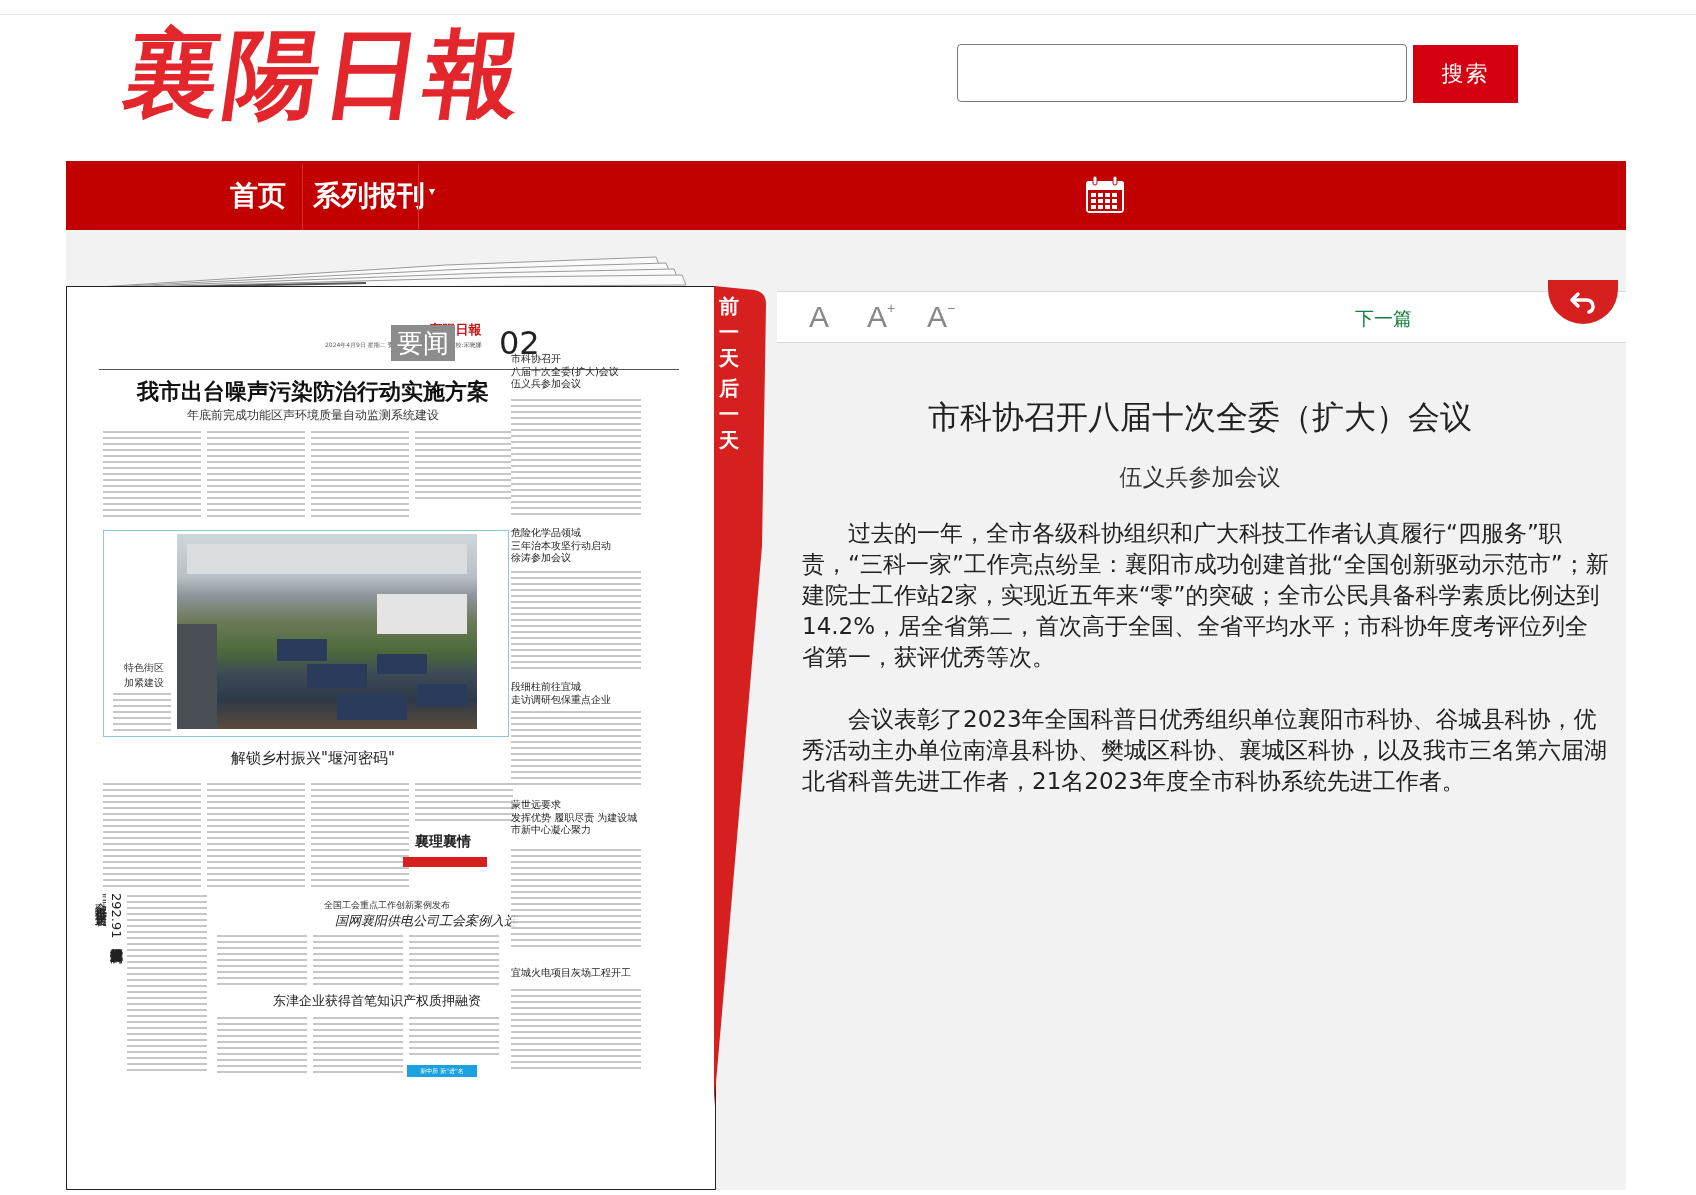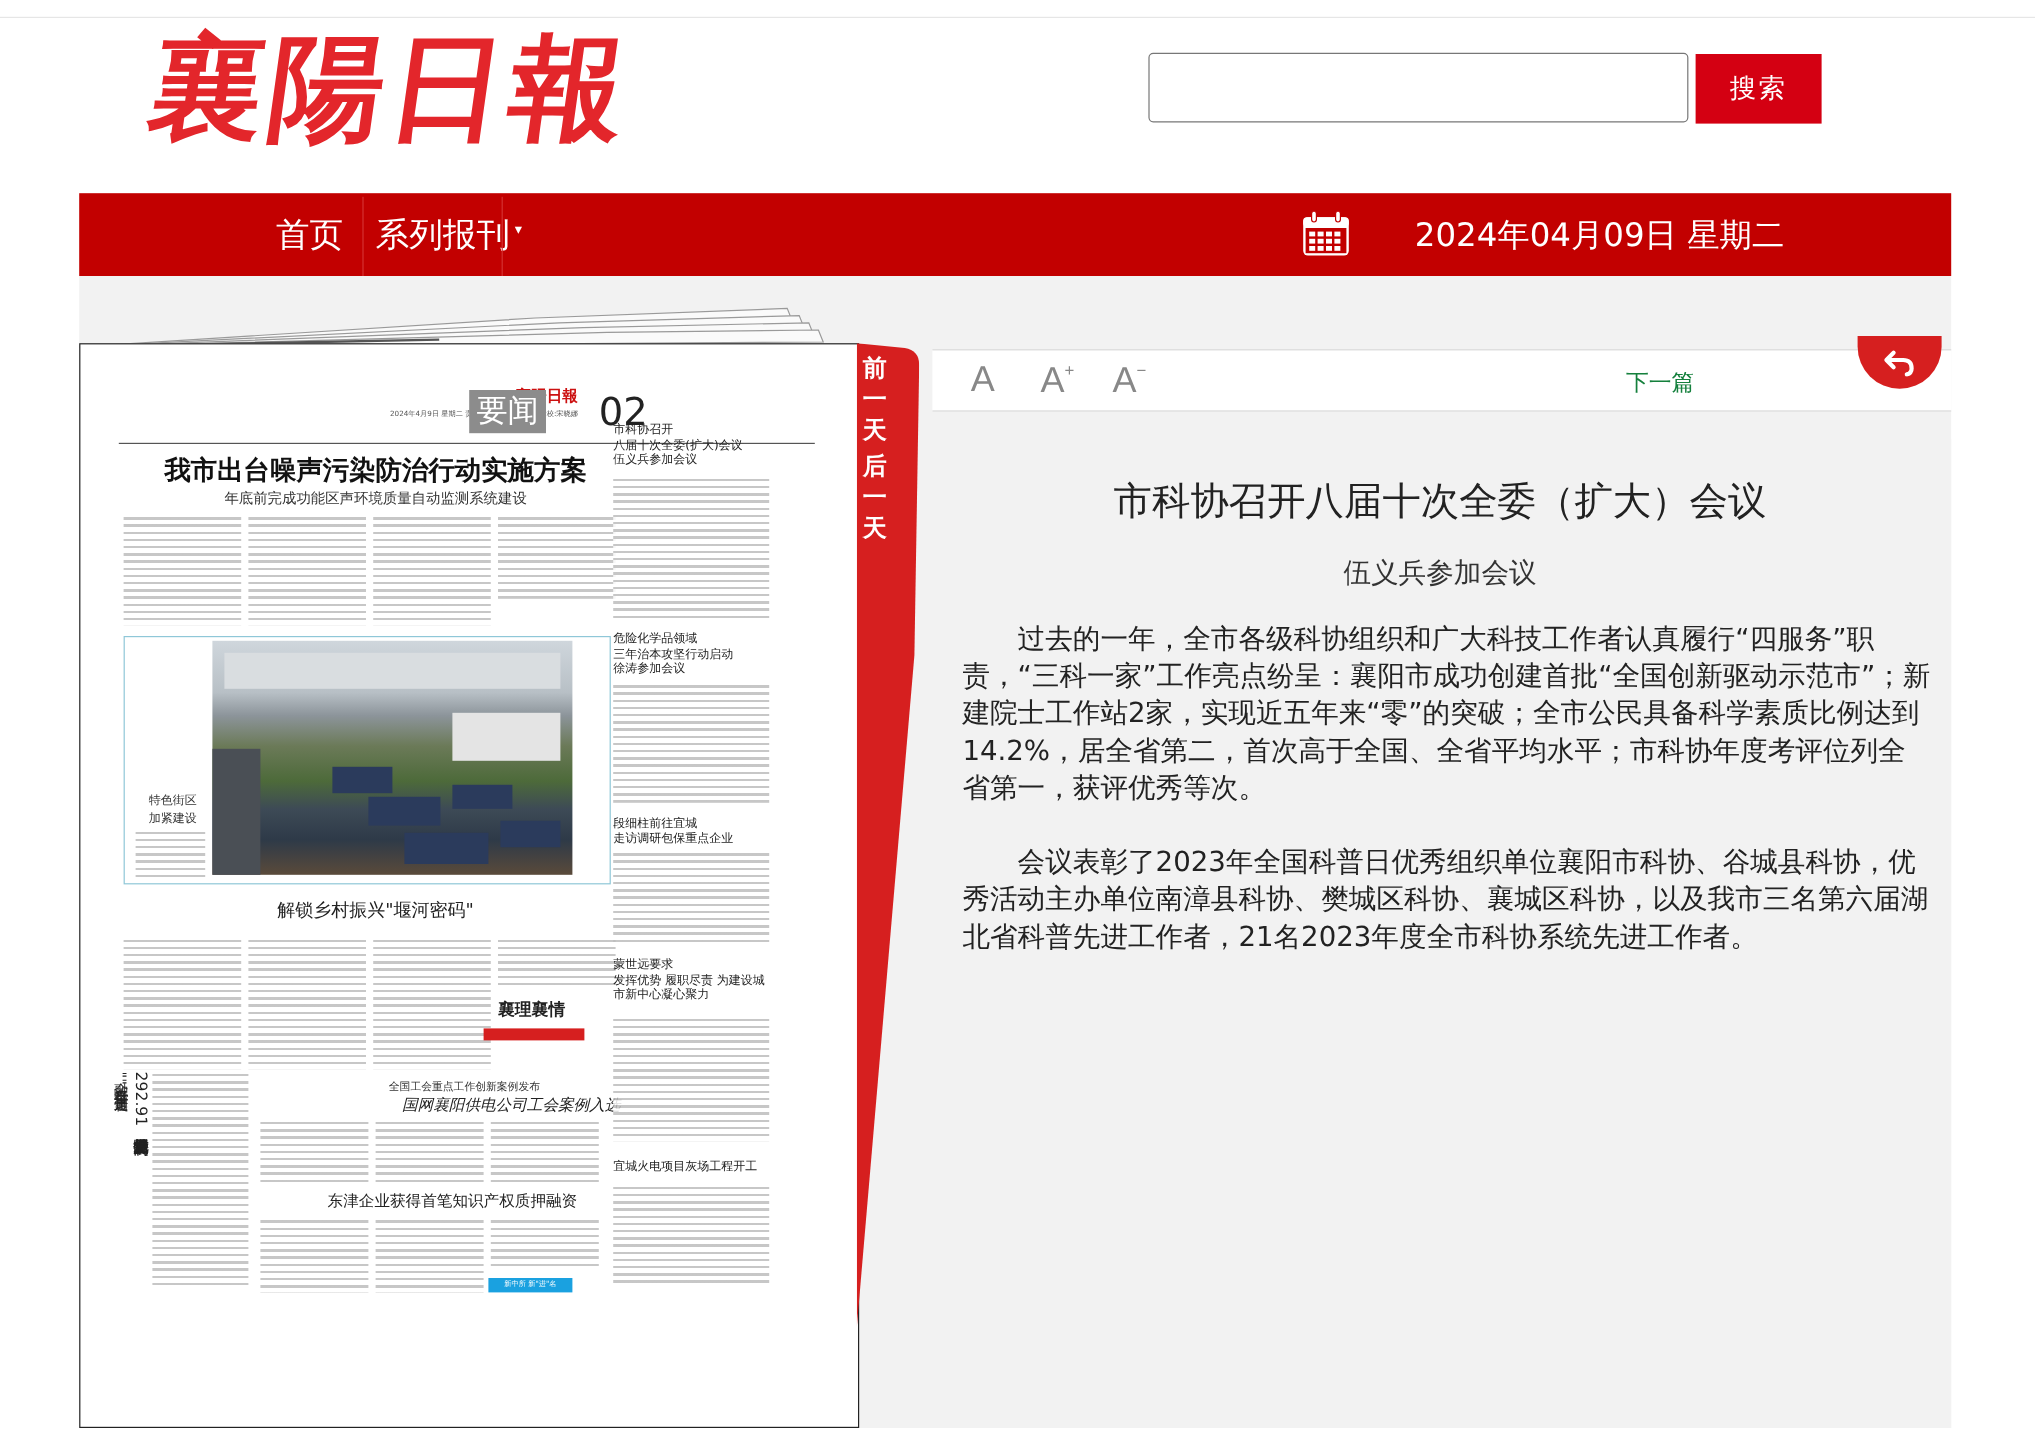--- a/index.html
+++ b/index.html
@@ -6,21 +6,21 @@
   html, body { width: 1696px; height: 1195px; overflow: hidden; background: #ffffff; font-family: "DejaVu Sans", "Liberation Sans", sans-serif; }
   .topline { position: absolute; left: 0; top: 14px; width: 1696px; height: 1px; background: #e6e6e6; }
 
   .logo { position: absolute; left: 125px; top: 14px; width: 375px; height: 120px; display: flex; align-items: center; gap: 6px; }
   .logo span { font-family: "DejaVu Serif", "Liberation Serif", serif; font-weight: bold; font-size: 96px; color: #e3262b; line-height: 1; transform: skewX(-8deg); letter-spacing: -2px; }
 
   .search-input { position: absolute; left: 957px; top: 44px; width: 450px; height: 58px; border: 1px solid #777; border-radius: 4px; background: #fff; padding: 0 12px; font-size: 18px; }
   .search-btn { position: absolute; left: 1413px; top: 45px; width: 105px; height: 58px; background: #d40012; color: #fff; border: none; font-size: 22px; display: flex; align-items: center; justify-content: center; letter-spacing: 2px; cursor: pointer; }
 
   .navbar { position: absolute; left: 66px; top: 161px; width: 1560px; height: 69px; background: #c20000; }
-  .nav-item { position: absolute; top: 0; height: 69px; display: flex; align-items: center; color: #fff; font-size: 28px; cursor: pointer; }
+  .nav-item { position: absolute; top: 0; height: 69px; display: flex; align-items: center; color: #fff; font-size: 28px; cursor: pointer; font-weight: bold; }
   .nav-home { left: 164px; }
   .nav-sep { position: absolute; top: 3px; width: 1px; height: 66px; background: #d43030; }
   .nav-series { left: 247px; }
   .nav-series .caret { font-size: 12px; margin-left: 4px; margin-top: -10px; }
   .cal-icon { position: absolute; left: 1019px; top: 15px; width: 40px; height: 38px; }
   .nav-date { position: absolute; left: 1113px; top: 0; height: 69px; display: flex; align-items: center; color: #fff; font-size: 27px; }
 
   .pagebg { position: absolute; left: 66px; top: 230px; width: 1560px; height: 960px; background: #f2f2f2; }
   .stack-lines { position: absolute; left: 66px; top: 245px; width: 660px; height: 45px; }
 
@@ -114,21 +114,20 @@
       <rect x="6" y="23" width="5" height="4"></rect>
         <rect x="13" y="23" width="5" height="4"></rect>
         <rect x="20" y="23" width="5" height="4"></rect>
         <rect x="27" y="23" width="5" height="4"></rect>
       <rect x="6" y="29" width="5" height="4"></rect>
         <rect x="13" y="29" width="5" height="4"></rect>
         <rect x="20" y="29" width="5" height="4"></rect>
         <rect x="27" y="29" width="5" height="4"></rect>
     </g>
   </svg>
-  <div class="nav-date">2024年04月09日 星期二</div>
 </div>
 
 <div class="pagebg"></div>
 
 <svg class="stack-lines" viewBox="0 0 660 45">
   <g fill="#fafafa" stroke="#9a9a9a" stroke-width="1">
     <path d="M0 44 L380 20 L590 12 L594 22 L0 44 Z"></path>
     <path d="M0 44 L400 24 L600 18 L604 28 L0 44 Z"></path>
     <path d="M0 44 L420 28 L608 24 L612 34 L0 44 Z"></path>
     <path d="M0 44 L440 32 L616 30 L620 40 L0 44 Z"></path>

